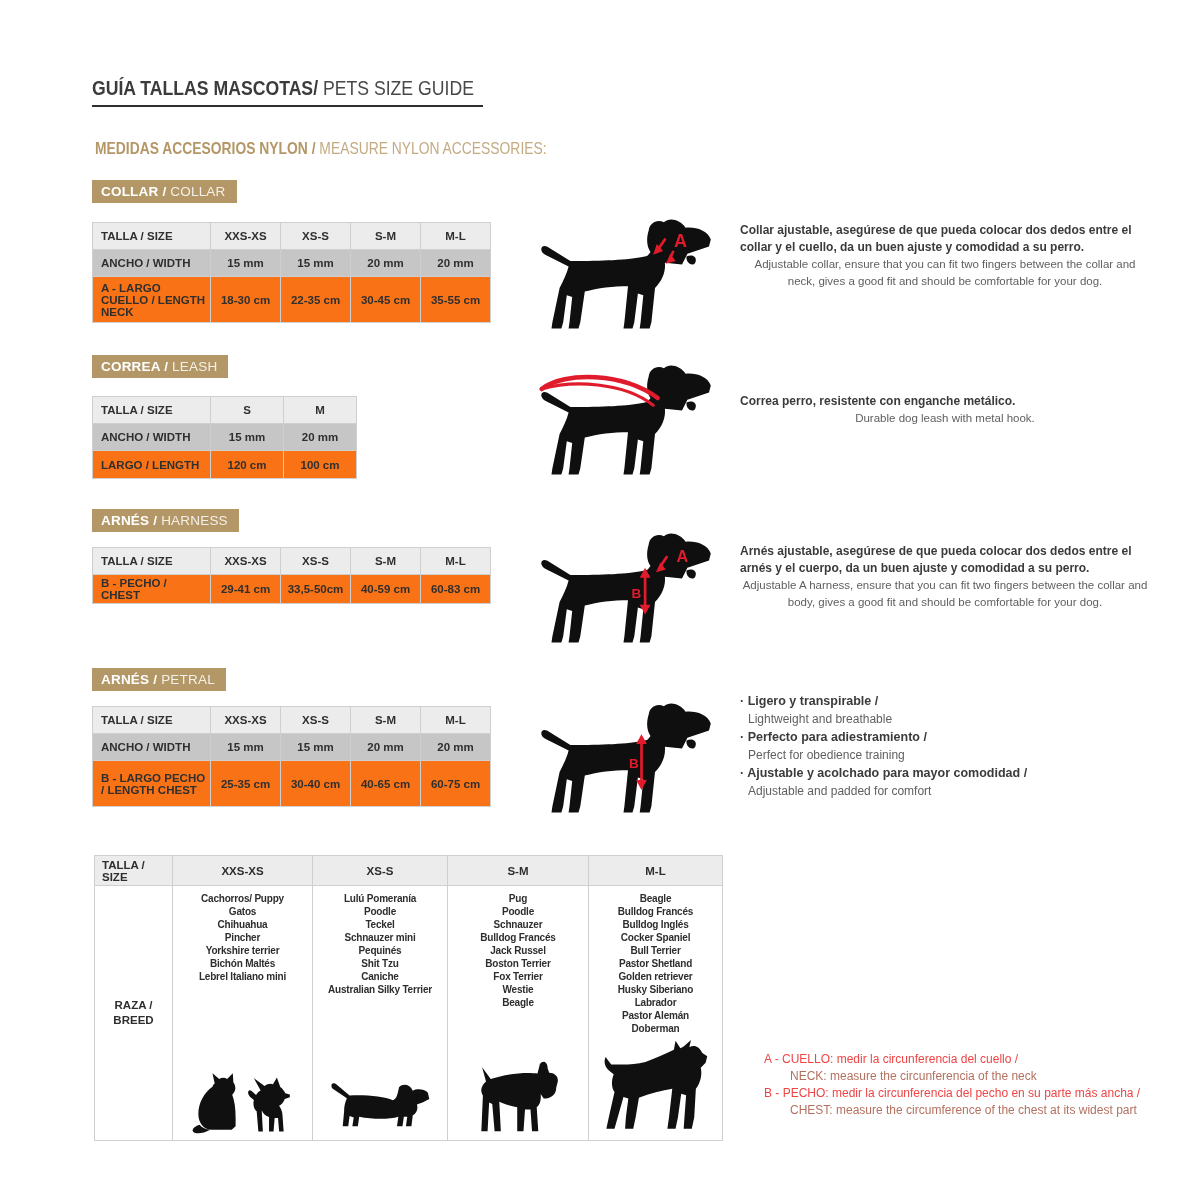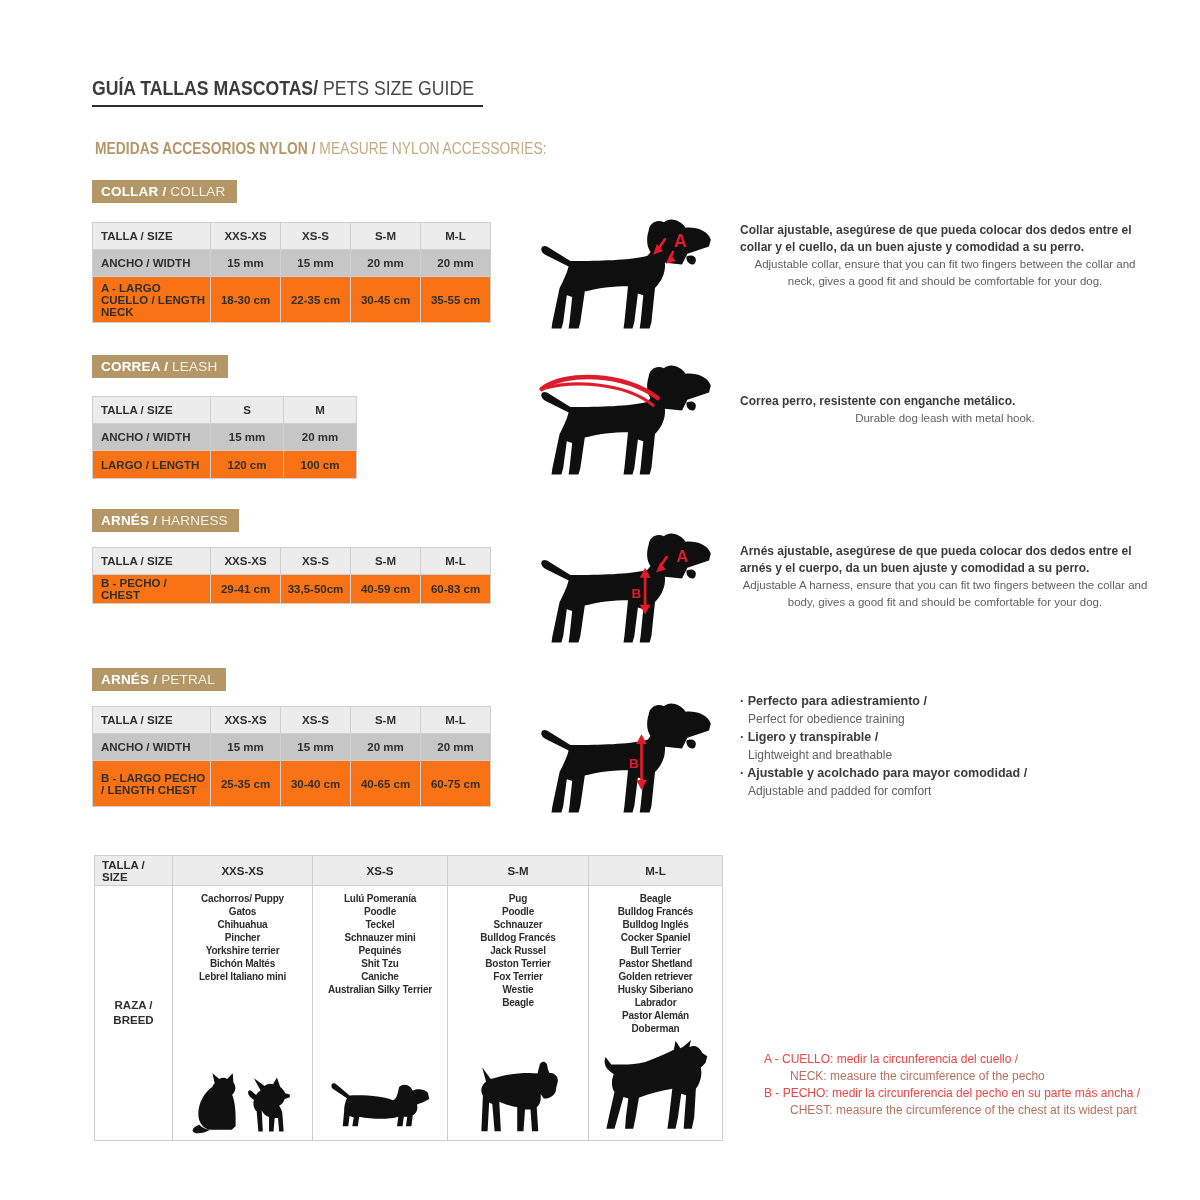--- a/index.html
+++ b/index.html
@@ -270,26 +270,26 @@
     <use href="#dog-shape"></use>
     <g>
       <path class="mk" d="M115,48 L115,90"></path>
       <polygon class="mk-f" points="109,49 121,49 115,38"></polygon>
       <polygon class="mk-f" points="109,89 121,89 115,100"></polygon>
       <text x="112" y="76" text-anchor="end" font-size="15">B</text>
     </g>
   </svg>
   <div class="bullets" style="left:740px;top:692px">
     <div>
+      <div class="b-es">Ligero y transpirable /</div>
+      <div class="b-en">Lightweight and breathable</div>
+    </div>
+    <div>
       <div class="b-es">Perfecto para adiestramiento /</div>
       <div class="b-en">Perfect for obedience training</div>
-    </div>
-    <div>
-      <div class="b-es">Ligero y transpirable /</div>
-      <div class="b-en">Lightweight and breathable</div>
     </div>
     <div>
       <div class="b-es">Ajustable y acolchado para mayor comodidad /</div>
       <div class="b-en">Adjustable and padded for comfort</div>
     </div>
   </div>
 
   <table class="breed-table" style="left:94px;top:855px">
     <colgroup>
         <col style="width:78px">
@@ -389,21 +389,21 @@
           </div>
         </div>
       </td>
     </tr>
   </tbody>
     </table>
 
   <div class="notes" style="left:764px;top:1051px">
     <div>
       <div class="n-es">A - CUELLO: medir la circunferencia del cuello /</div>
-      <div class="n-en">NECK: measure the circumference of the pecho</div>
+      <div class="n-en">NECK: measure the circunferencia of the neck</div>
     </div>
     <div>
       <div class="n-es">B - PECHO: medir la circunferencia del pecho en su parte más ancha /</div>
       <div class="n-en">CHEST: measure the circumference of the chest at its widest part</div>
     </div>
   </div>
 
 </div>
 
 </body></html>

